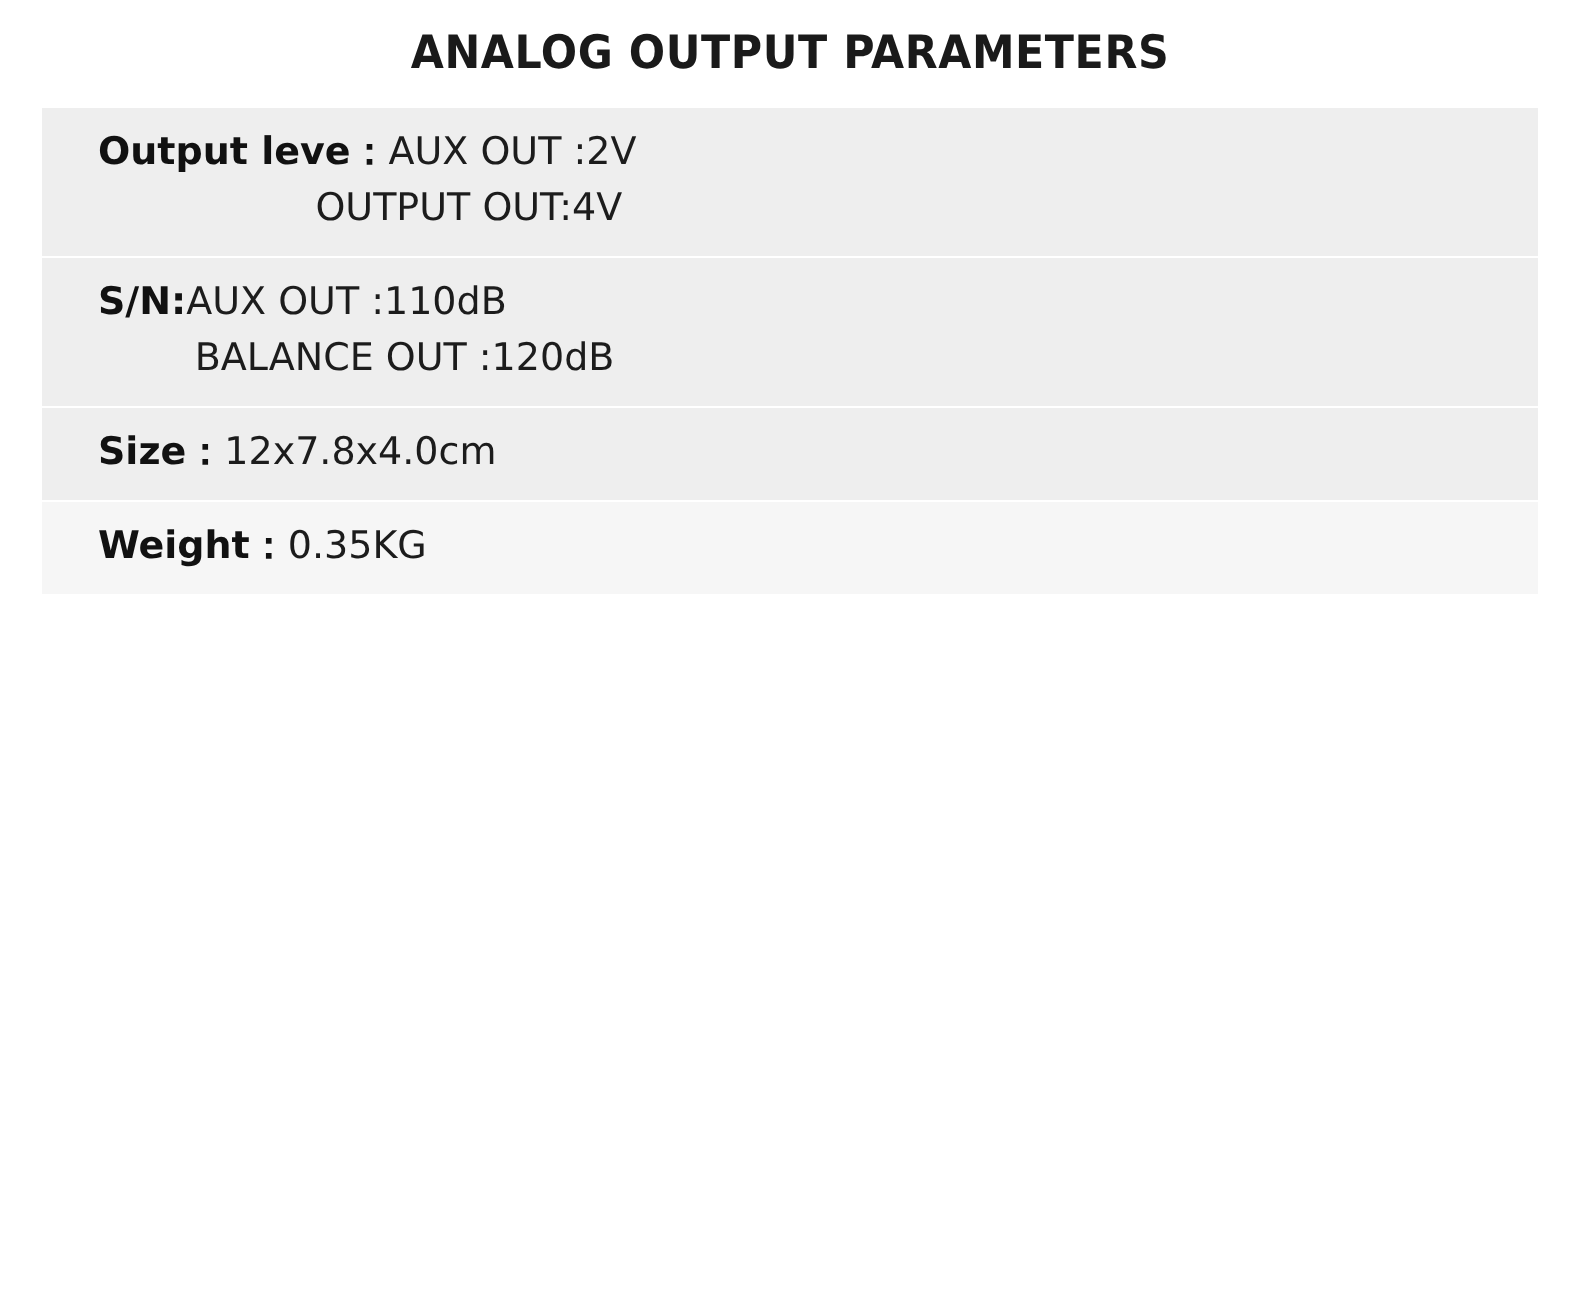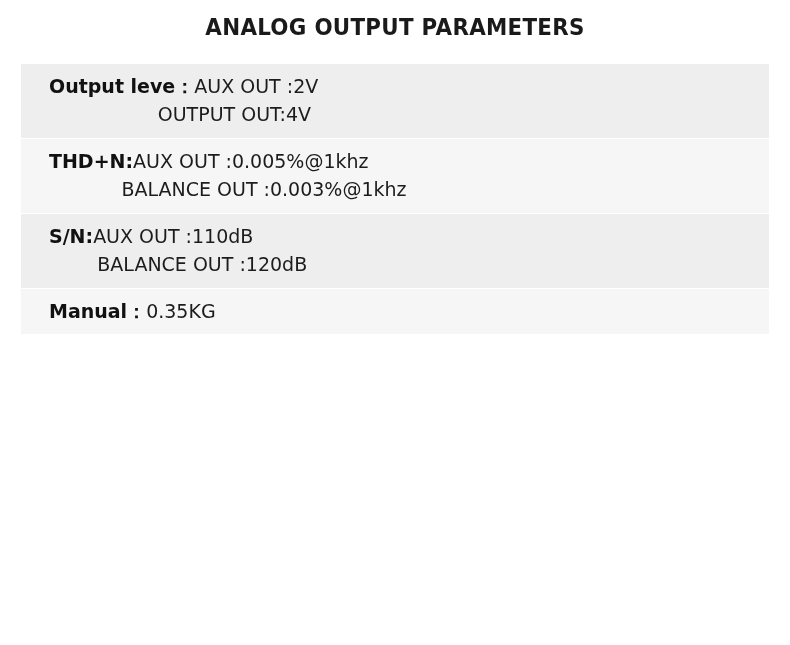--- a/index.html
+++ b/index.html
@@ -25,21 +25,21 @@
     font-weight: bold;
     font-size: 23px;
     color: #1a1a1a;
     letter-spacing: 0.3px;
     padding-top: 14px;
     padding-bottom: 10px;
     transform: scaleX(0.93);
   }
   .spec-table {
     width: 748px;
-    margin: 14px auto;
+    margin: 4px auto;
     border-collapse: collapse;
   }
   .spec-row {
     background: #eeeeee;
   }
   .spec-row.alt {
     background: #f6f6f6;
   }
   .spec-cell {
     padding: 9px 0 9px 28px;
@@ -70,39 +70,38 @@
   <table class="spec-table">
     <tbody>
 
       <tr class="spec-row">
         <td class="spec-cell">
           <div class="line"><span class="lbl">Output leve：</span><span class="val">AUX OUT :2V</span></div>
           <div class="line"><span class="val">                  </span><span class="val">OUTPUT OUT:4V</span></div>
         </td>
       </tr>
 
-      <tr class="spec-row alt">
-        <td class="spec-cell">
-          <div class="line"><span class="lbl">THD+N:</span><span class="val">AUX OUT :0.005%@1khz</span></div>
-          <div class="line"><span class="val">            </span><span class="val">BALANCE OUT :0.003%@1khz</span></div>
-        </td>
-      </tr>
 
       <tr class="spec-row">
         <td class="spec-cell">
           <div class="line"><span class="lbl">S/N:</span><span class="val">AUX OUT :110dB</span></div>
           <div class="line"><span class="val">        </span><span class="val">BALANCE OUT :120dB</span></div>
         </td>
       </tr>
 
 
+      <tr class="spec-row">
+        <td class="spec-cell">
+          <div class="line"><span class="lbl">Size：</span><span class="val">12x7.8x4.0cm</span></div>
+        </td>
+      </tr>
 
       <tr class="spec-row alt">
         <td class="spec-cell">
-          <div class="line"><span class="lbl">Manual：</span><span class="val">0.35KG</span></div>
+          <div class="line"><span class="lbl">Weight：</span><span class="val">0.35KG</span></div>
         </td>
       </tr>
 
 
     </tbody>
   </table>
 
 </div>
 
 </body></html>

